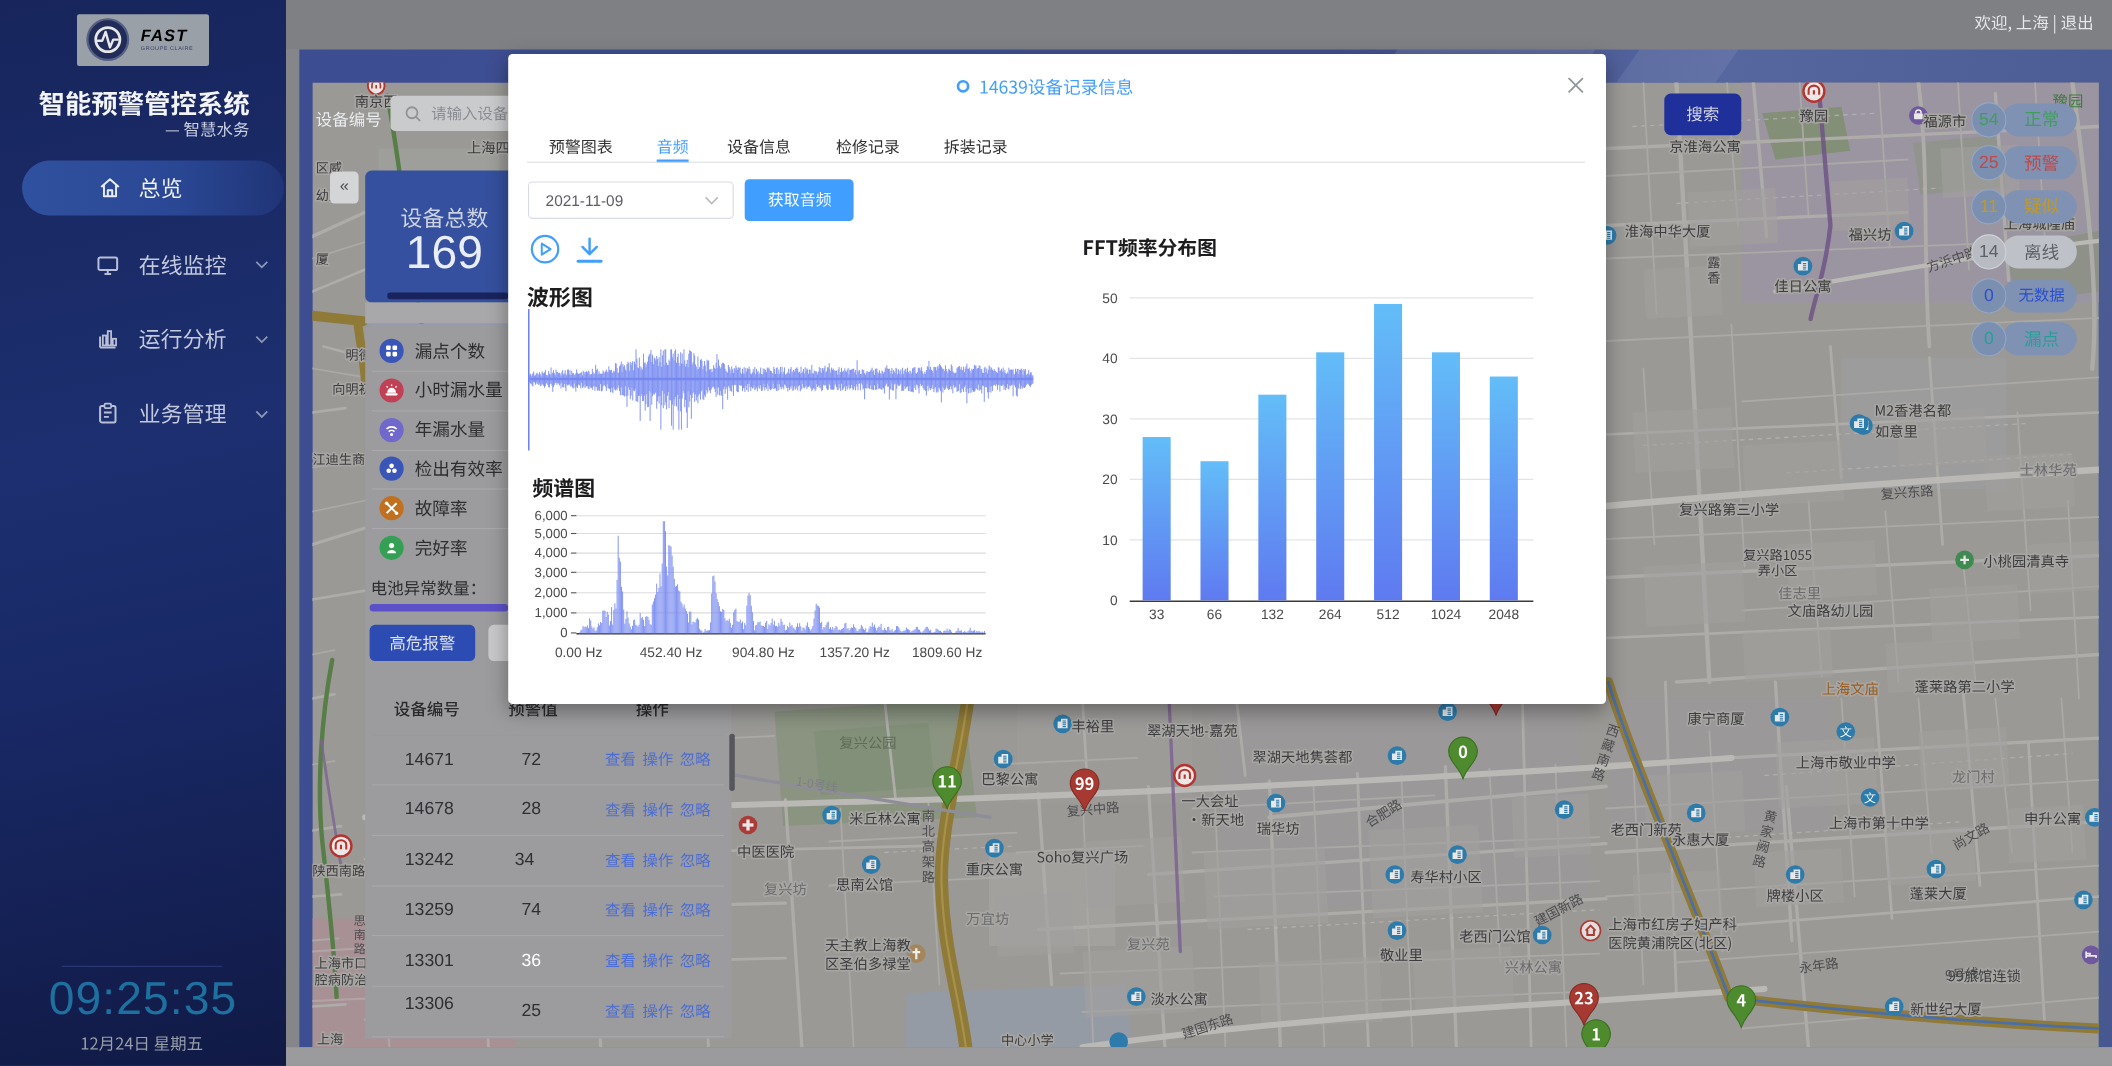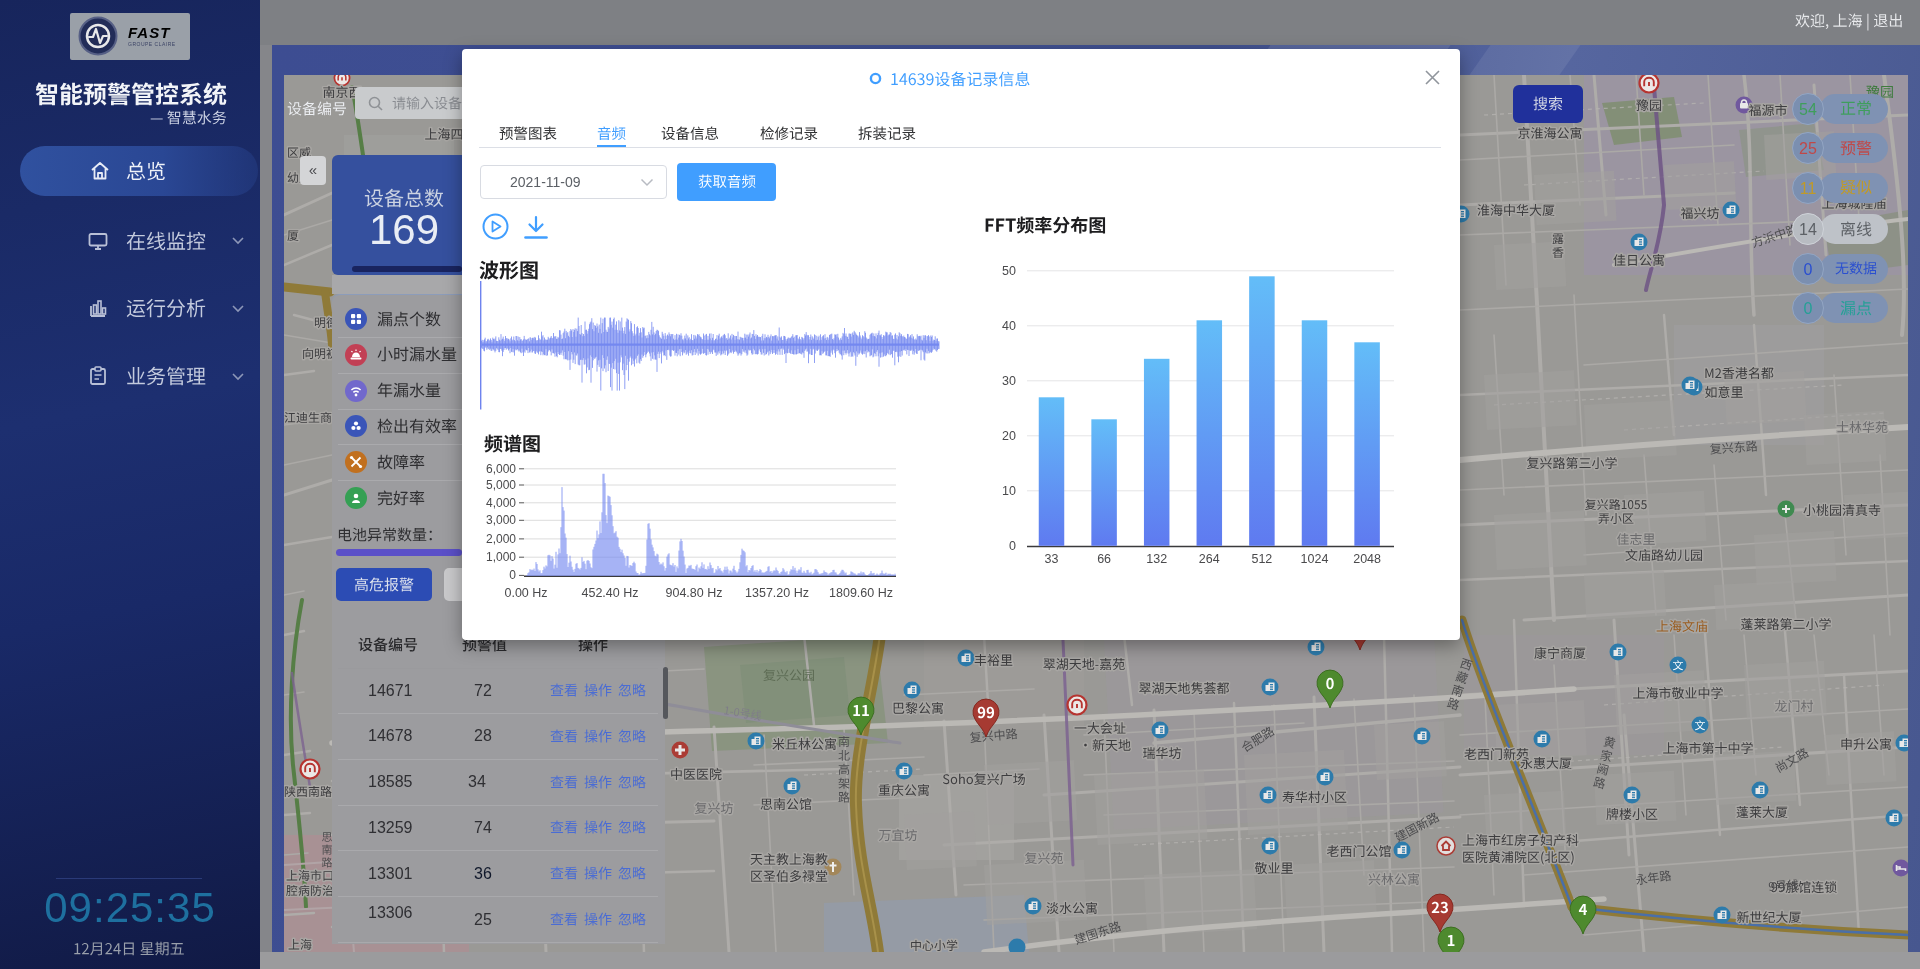--- a/index.html
+++ b/index.html
@@ -13,21 +13,21 @@
 #streak2{position:absolute;left:1480px;top:45px;width:90px;height:30px;background:rgba(255,255,255,.08);transform:skewX(-35deg)}
 #mapsvg{position:absolute;left:284px;top:75px}
 #sidebar{position:absolute;left:0;top:0;width:260px;height:969px;background:linear-gradient(168deg,#17255c 0%,#1d2f70 42%,#192967 62%,#111a45 100%)}
 #logobox{position:absolute;left:70px;top:13px;width:120px;height:47px;background:#9aa0a8;border-radius:2px}
 #pill{position:absolute;left:20px;top:146px;width:238px;height:50px;border-radius:25px;background:linear-gradient(90deg,#30519f,#2a4794 60%,rgba(42,71,148,.35))}
 #clock{position:absolute;left:0;top:884px;width:260px;text-align:center;font-size:42px;color:#1e709f;letter-spacing:1px}
 #clkline{position:absolute;left:56px;top:878px;width:146px;height:1px;background:#2a3a78}
 #modal{position:absolute;left:462px;top:49px;width:998px;height:591px;background:#fff;border-radius:4px;box-shadow:0 6px 18px rgba(0,0,0,.35)}
 .leg{position:absolute;border-radius:15px}
 .legc{position:absolute;border-radius:50%;width:32px;height:32px;text-align:center;line-height:32px;font-size:16px}
-#selbox{position:absolute;left:480px;top:165px;width:187px;height:34px;background:#fff;border:1px solid #d8dbe2;border-radius:4px;color:#5c6066;font-size:14px;line-height:32px;padding-left:29px}
+#selbox{position:absolute;left:480px;top:165px;width:187px;height:34px;background:#fff;border:1px solid #d8dbe2;border-radius:4px;color:#5c6066;font-size:14px;line-height:32px;padding-left:15px}
 #getbtn{position:absolute;left:677px;top:163px;width:99px;height:38px;background:#409eff;border-radius:4px}
 #srchbtn{position:absolute;left:1513px;top:85px;width:70px;height:38px;background:#20309b;border-radius:6px}
 #sinput{position:absolute;left:355px;top:87px;width:230px;height:32px;background:#c9cbcd;border-radius:4px}
 #card{position:absolute;left:332px;top:294px;width:333px;height:650px;background:#9c9c9f;border-radius:8px 8px 0 0;border-top:1px solid #8c9cba}
 #bluebox{position:absolute;left:332px;top:155px;width:200px;height:120px;background:#35509e;border-radius:6px}
 #gapstrip{position:absolute;left:332px;top:275px;width:130px;height:19px;background:#a8a8aa}
 .hline{position:absolute;height:1px}
 </style></head><body>
 <div id="page">
     <svg width="0" height="0" style="position:absolute">
@@ -1419,21 +1419,21 @@
         <use href="#gr4f5c" x="1000"></use>
       </g>
     </svg>
     <svg class="zt" style="left:618px;top:728.8px" width="28" height="15.4">
       <g transform="translate(0,12.32) translate(0,0) scale(0.014,-0.014)" fill="#4a6cd4">
         <use href="#gr5ffd" x="0"></use>
         <use href="#gr7565" x="1000"></use>
       </g>
     </svg>
     <div class="hline" style="left:338px;top:758.8px;width:320px;background:#a9a9ac"></div>
-    <div class="abs" style="left:368px;top:773.1px;font-size:16px;color:#2f2f33">18585</div>
+    <div class="abs" style="left:368px;top:773.1px;font-size:16px;color:#2f2f33">13242</div>
     <div class="abs" style="left:468px;top:773.1px;width:30px;text-align:left;font-size:16px;color:#2f2f33">34</div>
     <svg class="zt" style="left:550px;top:774.6px" width="28" height="15.4">
       <g transform="translate(0,12.32) translate(0,0) scale(0.014,-0.014)" fill="#4a6cd4">
         <use href="#gr67e5" x="0"></use>
         <use href="#gr770b" x="1000"></use>
       </g>
     </svg>
     <svg class="zt" style="left:584px;top:774.6px" width="28" height="15.4">
       <g transform="translate(0,12.32) translate(0,0) scale(0.014,-0.014)" fill="#4a6cd4">
         <use href="#gr64cd" x="0"></use>
@@ -1462,21 +1462,21 @@
       </g>
     </svg>
     <svg class="zt" style="left:618px;top:820.4px" width="28" height="15.4">
       <g transform="translate(0,12.32) translate(0,0) scale(0.014,-0.014)" fill="#4a6cd4">
         <use href="#gr5ffd" x="0"></use>
         <use href="#gr7565" x="1000"></use>
       </g>
     </svg>
     <div class="hline" style="left:338px;top:850.4px;width:320px;background:#a9a9ac"></div>
     <div class="abs" style="left:368px;top:864.7px;font-size:16px;color:#2f2f33">13301</div>
-    <div class="abs" style="left:468px;top:864.7px;width:30px;text-align:center;font-size:16px;color:#0f172a">36</div>
+    <div class="abs" style="left:468px;top:864.7px;width:30px;text-align:center;font-size:16px;color:#ffffff">36</div>
     <svg class="zt" style="left:550px;top:866.2px" width="28" height="15.4">
       <g transform="translate(0,12.32) translate(0,0) scale(0.014,-0.014)" fill="#4a6cd4">
         <use href="#gr67e5" x="0"></use>
         <use href="#gr770b" x="1000"></use>
       </g>
     </svg>
     <svg class="zt" style="left:584px;top:866.2px" width="28" height="15.4">
       <g transform="translate(0,12.32) translate(0,0) scale(0.014,-0.014)" fill="#4a6cd4">
         <use href="#gr64cd" x="0"></use>
         <use href="#gr4f5c" x="1000"></use>

